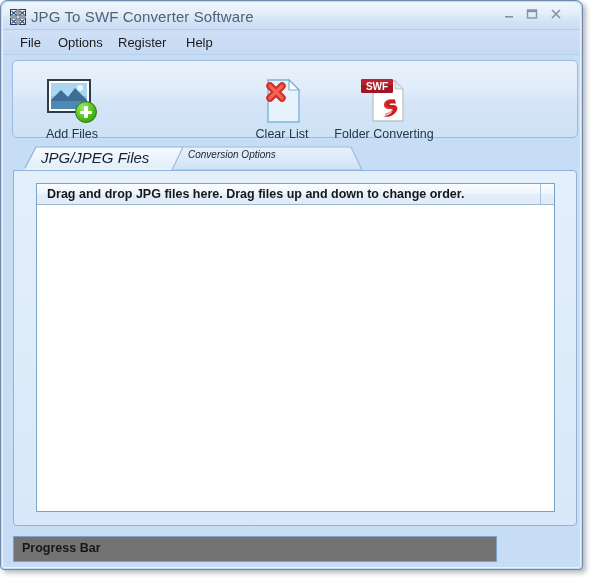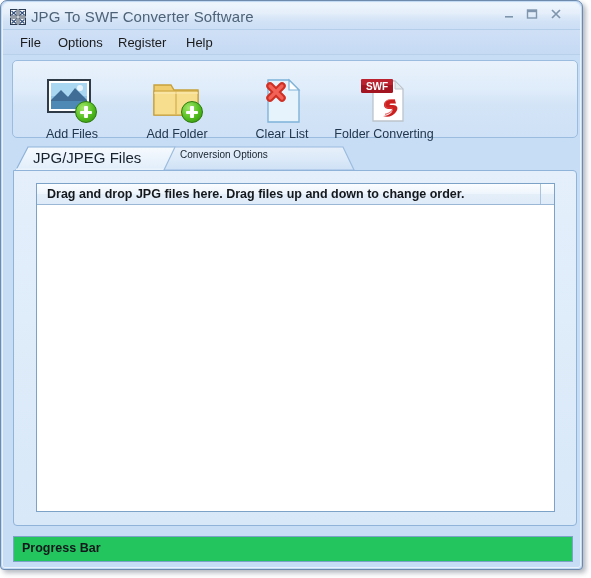--- a/index.html
+++ b/index.html
@@ -131,22 +131,22 @@
     position: absolute;
     background: #ffffff;
     border-radius: 1px;
   }
   .plus-badge::before { left: 4px; top: 8.5px; width: 12px; height: 3.5px; }
   .plus-badge::after  { left: 8.2px; top: 4.3px; width: 3.5px; height: 12px; }
 
   
   #tabstrip {
     position: absolute;
-    left: 2px; top: 142px;
-    width: 564px; height: 26px;
+    left: 10px; top: 142px;
+    width: 564px; height: 26px; font-style: italic;
   }
 
   
   #tabpage {
     position: absolute;
     left: 10px; top: 167px;
     width: 564px; height: 356px;
     border: 1px solid #8fb3d9;
     border-top: 1px solid #8fb3d9;
     background: linear-gradient(to bottom, #e4effb 0%, #d8e8f8 100%);
@@ -195,22 +195,22 @@
   #list-body {
     position: absolute;
     left: 0; top: 21px; right: 0; bottom: 0;
     background: #ffffff;
   }
 
   
   #progress {
     position: absolute;
     left: 10px; top: 533px;
-    width: 560px; height: 26px;
-    background: #22c55e;
+    width: 484px; height: 26px;
+    background: #737373;
     border: 1px solid #7da2c8;
     box-sizing: border-box;
   }
   #progress-text {
     position: absolute;
     left: 8px; top: 4px;
     font-size: 12.5px;
     font-weight: bold;
     color: #14181d;
     white-space: nowrap;
@@ -273,32 +273,20 @@
             <rect x="4" y="4" width="36" height="13" fill="#a9d6f0"></rect>
             <path d="M4 21 L14 11 L21 18 L28 9 L40 21 L40 30 L4 30 Z" fill="#3f6d96"></path>
             <rect x="4" y="22" width="36" height="8" fill="#4e88b5"></rect>
             <circle cx="33" cy="9" r="3" fill="#eaf6ff"></circle>
           </svg>
           <span class="plus-badge" style="left:30px; top:24px;"></span>
         </div>
         <div class="tool-label">Add Files</div>
       </div>
 
-      <div class="tool-btn" style="left:112px; width:104px;">
-        <div class="tool-ico" style="width:56px;">
-          <svg width="50" height="42" viewBox="0 0 50 42" style="position:absolute;left:3px;top:2px;">
-            <path d="M2 6 L2 36 L46 36 L46 11 L22 11 L19 6 Z" fill="#f0cd6e" stroke="#c8a13c" stroke-width="1.4"></path>
-            <path d="M2 12 L2 36 L46 36 L46 12 Z" fill="#f7dd8e" stroke="#c8a13c" stroke-width="1.2"></path>
-            <path d="M24 12 L24 36" stroke="#dcb95c" stroke-width="1.6"></path>
-            <path d="M2 14 L46 14" stroke="#fbecb7" stroke-width="1.2"></path>
-          </svg>
-          <span class="plus-badge" style="left:32px; top:24px;"></span>
-        </div>
-        <div class="tool-label">Add Folder</div>
-      </div>
 
       <div class="tool-btn" style="left:221px; width:96px;">
         <div class="tool-ico" style="width:48px;">
           <svg width="44" height="46" viewBox="0 0 44 46" style="position:absolute;left:3px;top:1px;">
             <path d="M7 2 L28 2 L38 12 L38 44 L7 44 Z" fill="#e6f3fc" stroke="#7fb3d8" stroke-width="1.4"></path>
             <path d="M28 2 L28 12 L38 12 Z" fill="#ffffff" stroke="#7fb3d8" stroke-width="1.2"></path>
             <path d="M9 8 L21 20 M21 8 L9 20" stroke="#d03024" stroke-width="7.5" stroke-linecap="round" fill="none"></path>
             <path d="M9 8 L21 20 M21 8 L9 20" stroke="#f26257" stroke-width="3.2" stroke-linecap="round" fill="none"></path>
           </svg>
         </div>

